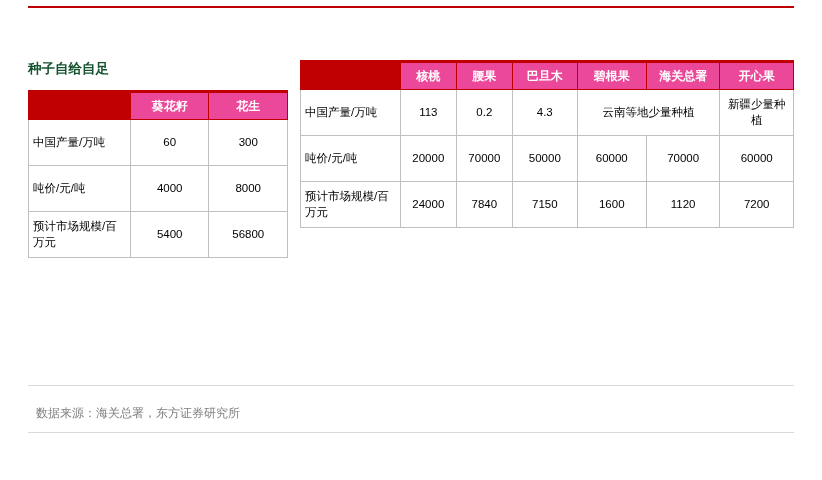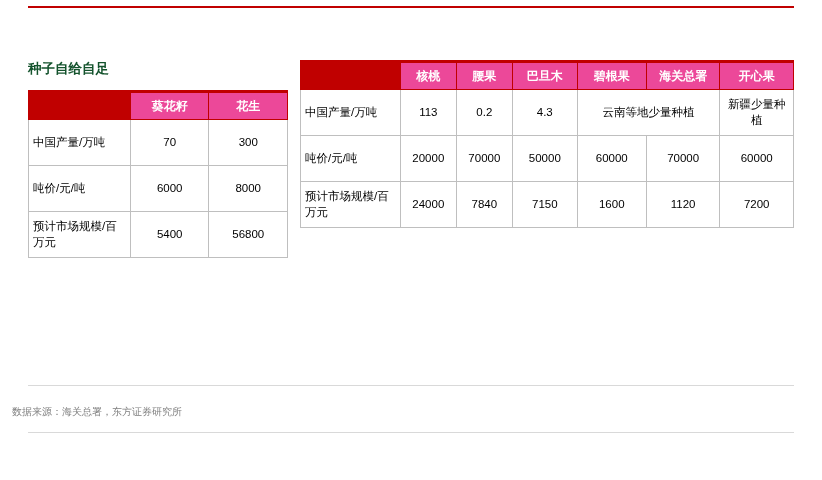--- a/index.html
+++ b/index.html
@@ -99,23 +99,23 @@
   .footer-rule {
     position: absolute;
     left: 28px;
     top: 385px;
     width: 766px;
     height: 1px;
     background: #d9d9d9;
   }
   .source {
     position: absolute;
-    left: 12px;
+    left: 36px;
     top: 405px;
-    font-size: 10px;
+    font-size: 12px;
     color: #7f7f7f;
   }
   .bottom-rule {
     position: absolute;
     left: 28px;
     top: 432px;
     width: 766px;
     height: 1px;
     background: #d9d9d9;
   }
@@ -135,26 +135,26 @@
       <thead>
         <tr>
           <th class="blank-head" style="width:40%"></th>
           <th style="width:30%">葵花籽</th>
           <th style="width:30%">花生</th>
         </tr>
       </thead>
       <tbody>
         <tr>
           <td class="rowlabel">中国产量/万吨</td>
-          <td>70</td>
+          <td>60</td>
           <td>300</td>
         </tr>
         <tr>
           <td class="rowlabel">吨价/元/吨</td>
-          <td>6000</td>
+          <td>4000</td>
           <td>8000</td>
         </tr>
         <tr>
           <td class="rowlabel">预计市场规模/百万元</td>
           <td>5400</td>
           <td>56800</td>
         </tr>
       </tbody>
     </table>
   </div>

